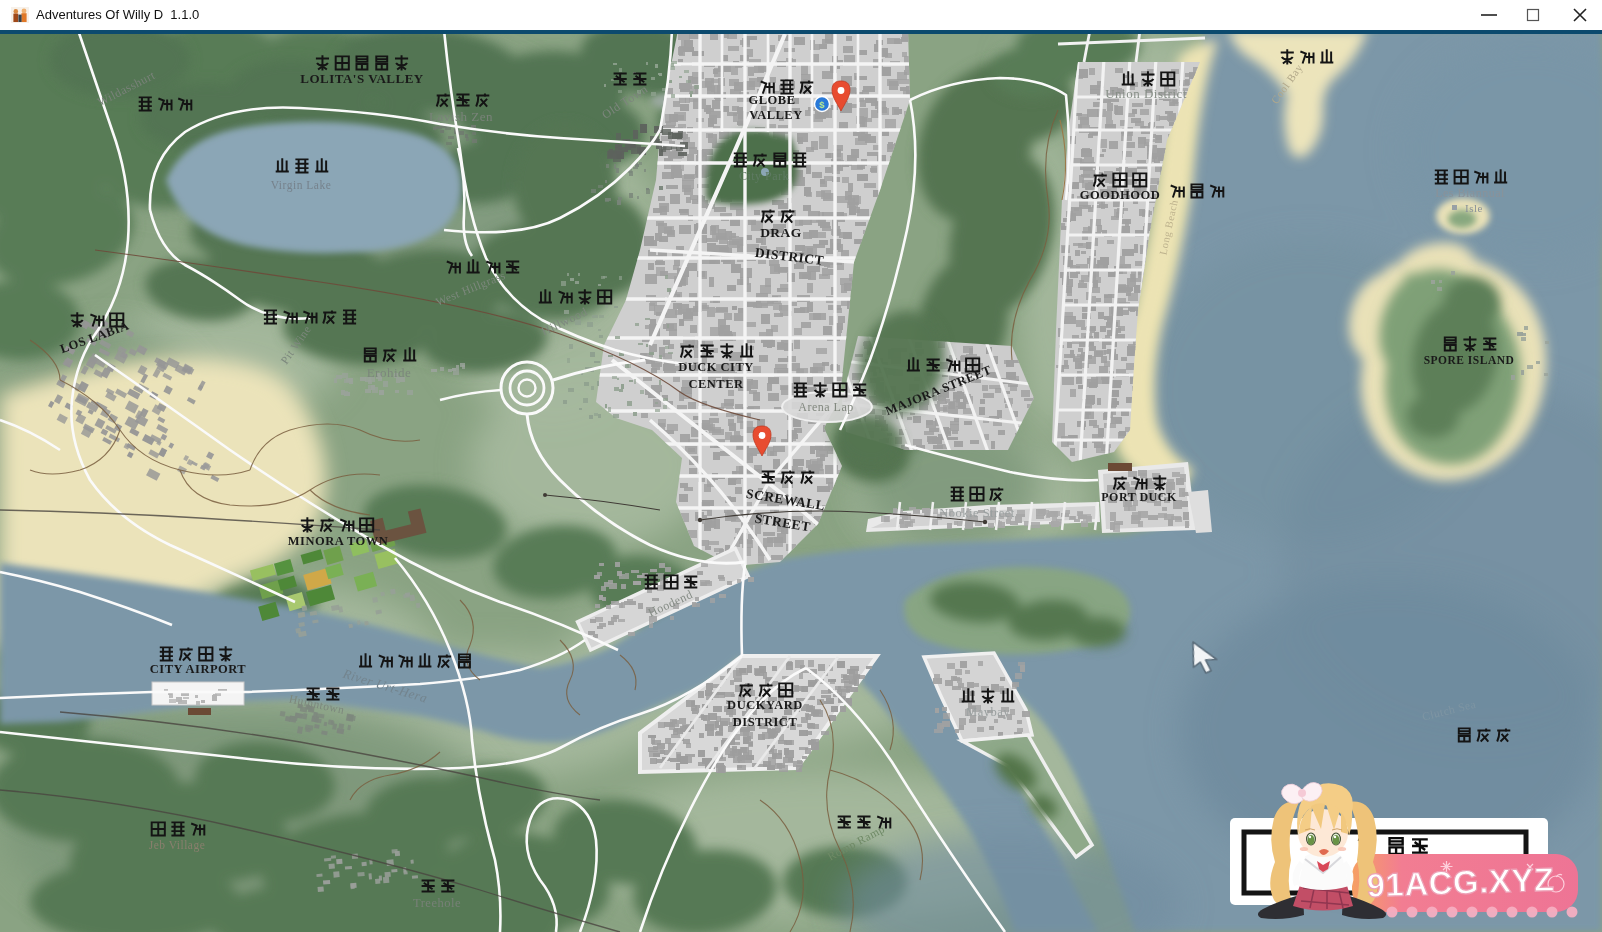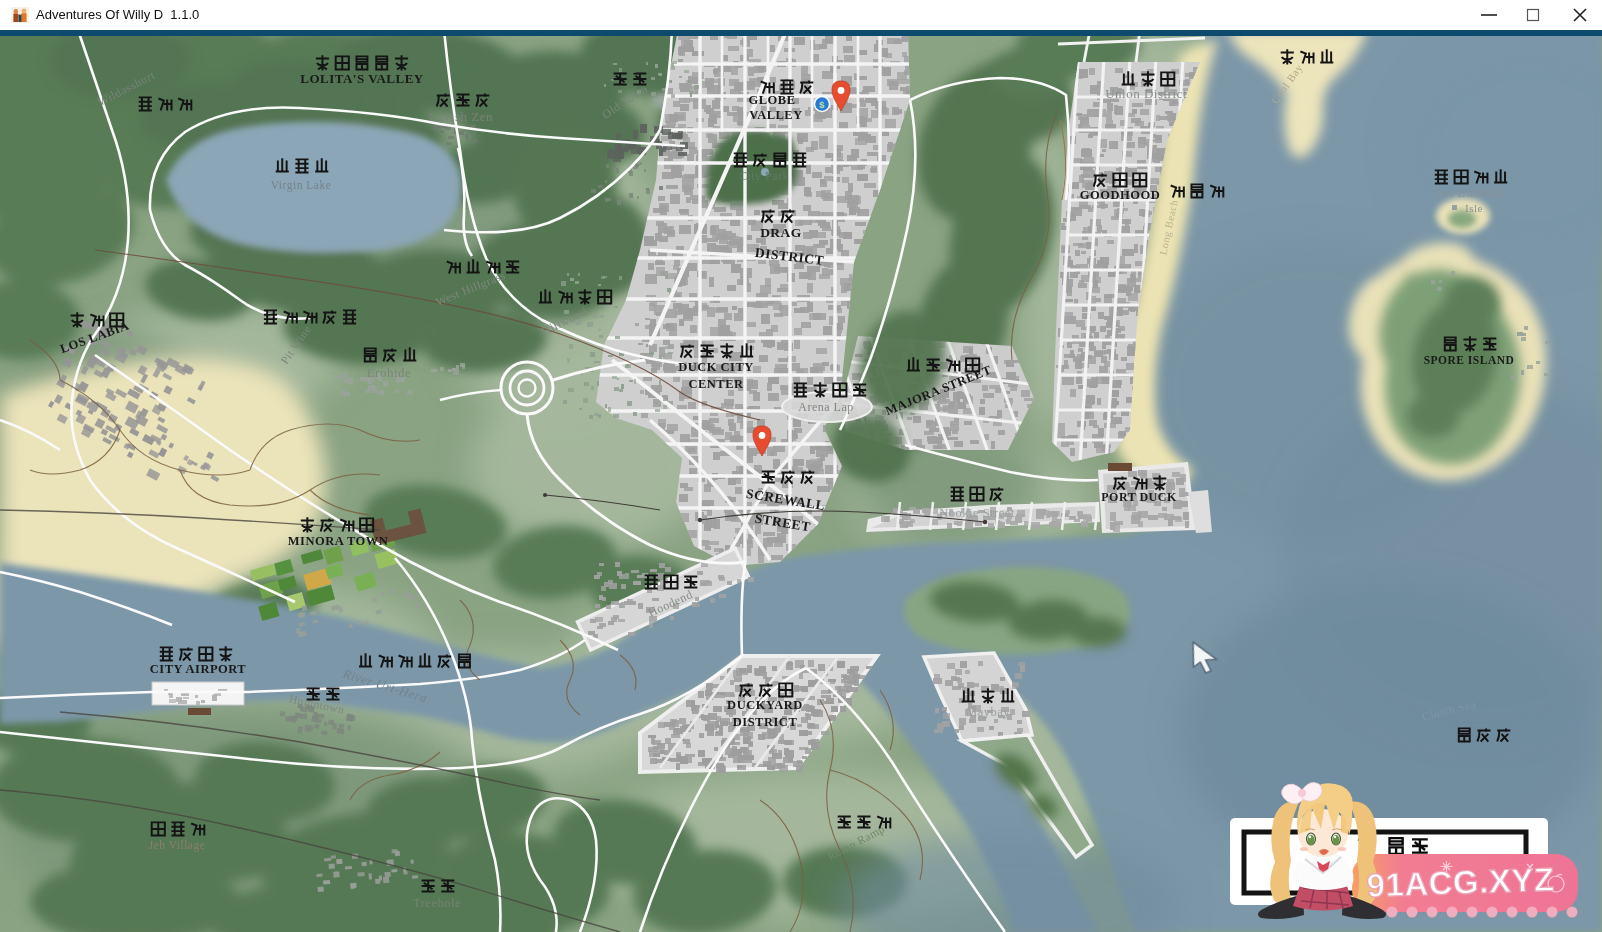--- a/index.html
+++ b/index.html
@@ -1,14 +1,14 @@
 <!DOCTYPE html>
 <html><head><meta charset="utf-8"><style>
 html,body{margin:0;padding:0;width:1602px;height:932px;overflow:hidden;background:#88a181;}
-#titlebar{position:absolute;left:0;top:0;width:1602px;height:30px;background:#ffffff;z-index:50;border-bottom:6px solid #0c4a6e;}
+#titlebar{position:absolute;left:0;top:0;width:1602px;height:30px;background:#ffffff;z-index:50;border-bottom:4px solid #0c4a6e;}
 #title{position:absolute;left:36px;top:7px;font:13px "Liberation Sans",sans-serif;color:#111;}
 .gk{stroke:currentColor;stroke-width:1.8;fill:none;stroke-linecap:butt;}
 </style></head><body>
 <div id="titlebar">
  <svg width="18" height="18" style="position:absolute;left:11px;top:6px" viewBox="0 0 18 18">
   <rect x="0" y="1" width="18" height="16" fill="#f7f1ea"></rect>
   <circle cx="4.8" cy="5.4" r="2.3" fill="#d88840"></circle>
       <rect x="2.4" y="7.6" width="4.8" height="8.4" fill="#a04818"></rect>
   <circle cx="13" cy="5" r="2.4" fill="#f0b070"></circle>
       <rect x="10.4" y="7.2" width="5.2" height="8.8" fill="#e07828"></rect>

